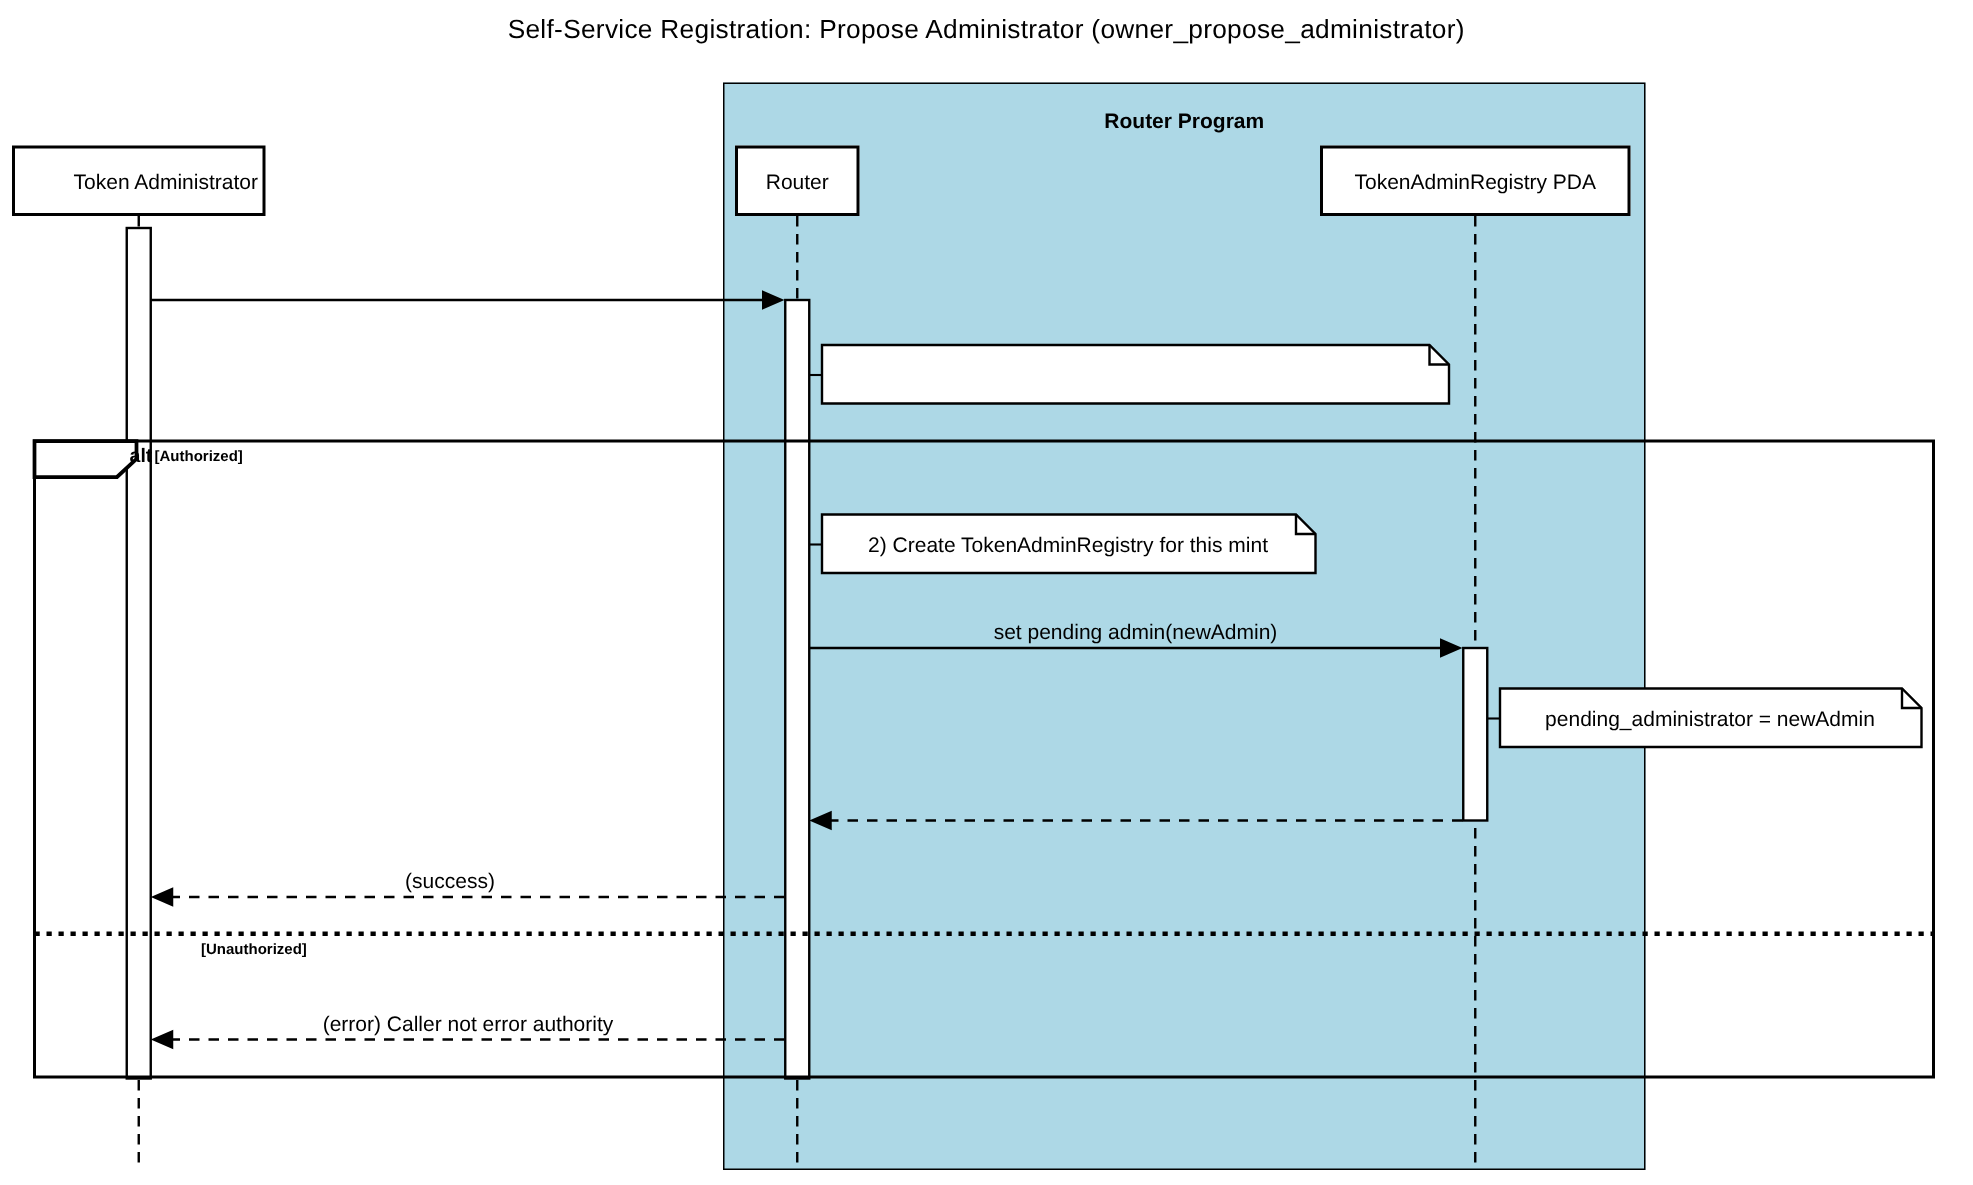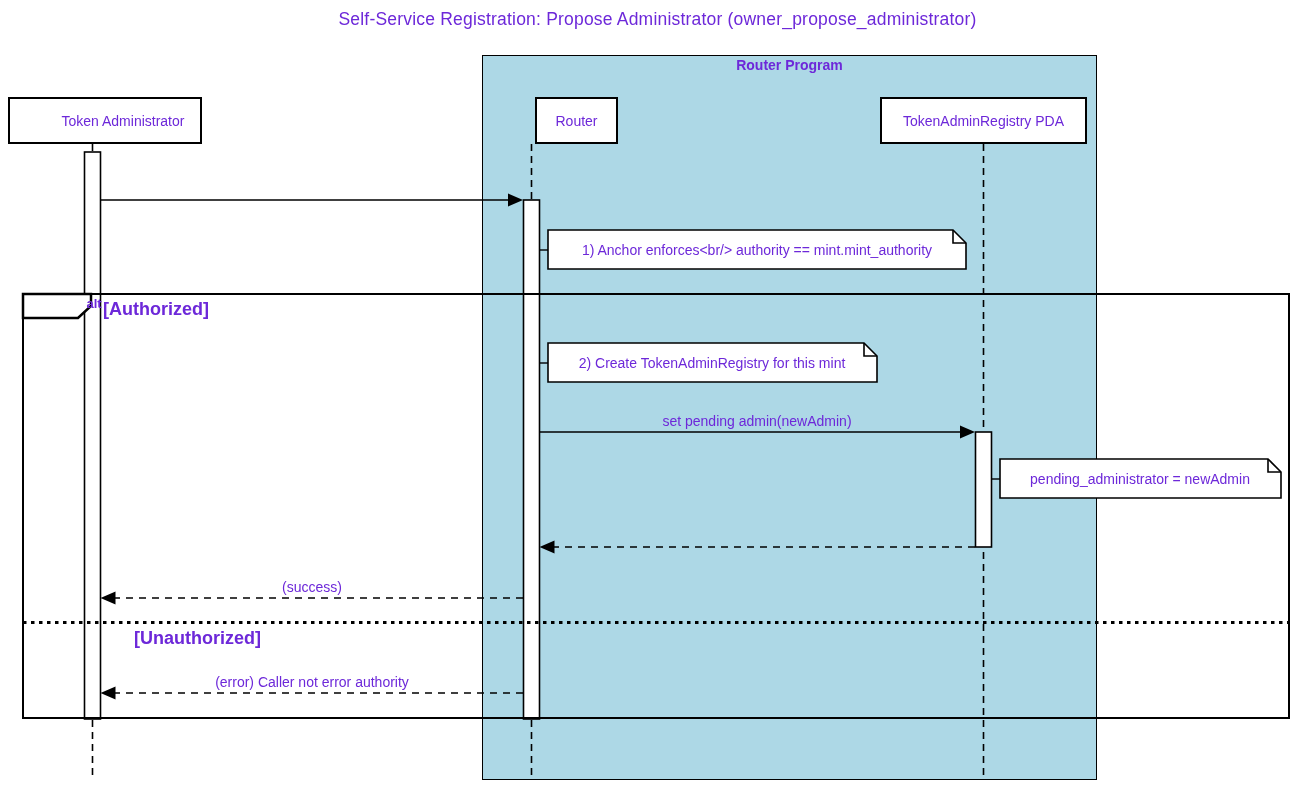--- a/index.html
+++ b/index.html
@@ -8,94 +8,94 @@
     --fill: #ffffff;
   }
   * { box-sizing: border-box; margin: 0; padding: 0; }
   body { background: #ffffff; }
   .canvas {
     position: relative;
     width: 1315px;
     height: 790px;
     background: #ffffff;
     font-family: "Liberation Sans", sans-serif;
-    color: #6d28d9;
+    color: #000000;
     overflow: hidden;
   }
   .title {
     position: absolute;
     top: 9px; left: 0; width: 100%;
     text-align: center;
     font-size: 17.5px;
     letter-spacing: 0.2px;
   }
   .blue-box {
     position: absolute;
     left: 482px; top: 55px;
     width: 615px; height: 725px;
     background: var(--container-bg);
     border: 1px solid var(--stroke);
   }
   .blue-box-label {
-    padding-top: 1px;
+    padding-top: 16px;
     text-align: center;
     font-size: 14px;
     font-weight: bold;
   }
   svg.overlay {
     position: absolute;
     left: 0; top: 0;
     width: 1315px; height: 790px;
   }
   .participant {
     position: absolute;
     display: flex;
     align-items: center;
     justify-content: center;
     background: var(--fill);
     border: 2px solid var(--stroke);
     font-size: 14px;
     text-align: center;
   }
-  .p-token-admin { left: 8px;   top: 97px; width: 194px; height: 47px; padding-left: 36px; }
-  .p-router      { left: 490px; top: 97px; width: 83px;  height: 47px; margin-left: 45px; }
+  .p-token-admin { left: 8px;   top: 97px; width: 169px; height: 47px; padding-left: 36px; }
+  .p-router      { left: 490px; top: 97px; width: 83px;  height: 47px; }
   .p-registry    { left: 880px; top: 97px; width: 207px; height: 47px; }
   .alt-frame {
     position: absolute;
     left: 22px; top: 293px;
     width: 1268px; height: 426px;
     border: 2px solid var(--stroke);
     background: transparent;
   }
   .alt-operator {
     position: absolute;
     left: 22px; top: 296px;
     width: 56px;
     text-align: center;
     font-size: 13px;
     font-weight: bold;
     margin-left: 44px;
   }
   .branch-label {
     position: absolute;
-    font-size: 18px;
+    font-size: 10px;
     font-weight: bold;
     white-space: nowrap;
   }
   .branch-authorized   { left: 103px; top: 299px; }
   .branch-unauthorized { left: 101px; top: 628px; padding-left: 33px; }
   .msg-label {
     position: absolute;
     transform: translateX(-50%);
     white-space: nowrap;
     font-size: 14px;
   }
   .msg-propose { left: 312px; top: 181px; }
   .msg-set-pending { left: 757px; top: 413px; }
-  .msg-success { left: 312px; top: 579px; }
+  .msg-success { left: 300px; top: 579px; }
   .msg-error { left: 312px; top: 674px; }
   .note-text {
     position: absolute;
     transform: translate(-50%, -50%);
     white-space: nowrap;
     font-size: 14px;
   }
   .note-1 { left: 757px;  top: 250px; }
   .note-2 { left: 712px;  top: 363px; }
   .note-3 { left: 1140px; top: 479px; }
@@ -164,17 +164,16 @@
     <span>Router</span>
   </div>
   <div class="participant p-registry">
     <span>TokenAdminRegistry PDA</span>
   </div>
 
   <div class="msg-label msg-set-pending">set pending admin(newAdmin)</div>
   <div class="msg-label msg-success">(success)</div>
   <div class="msg-label msg-error">(error) Caller not error authority</div>
 
-  <div class="note-text note-1">1) Anchor enforces&lt;br/&gt; authority == mint.mint_authority</div>
   <div class="note-text note-2">2) Create TokenAdminRegistry for this mint</div>
   <div class="note-text note-3">pending_administrator = newAdmin</div>
 
 </div>
 
 </body></html>

